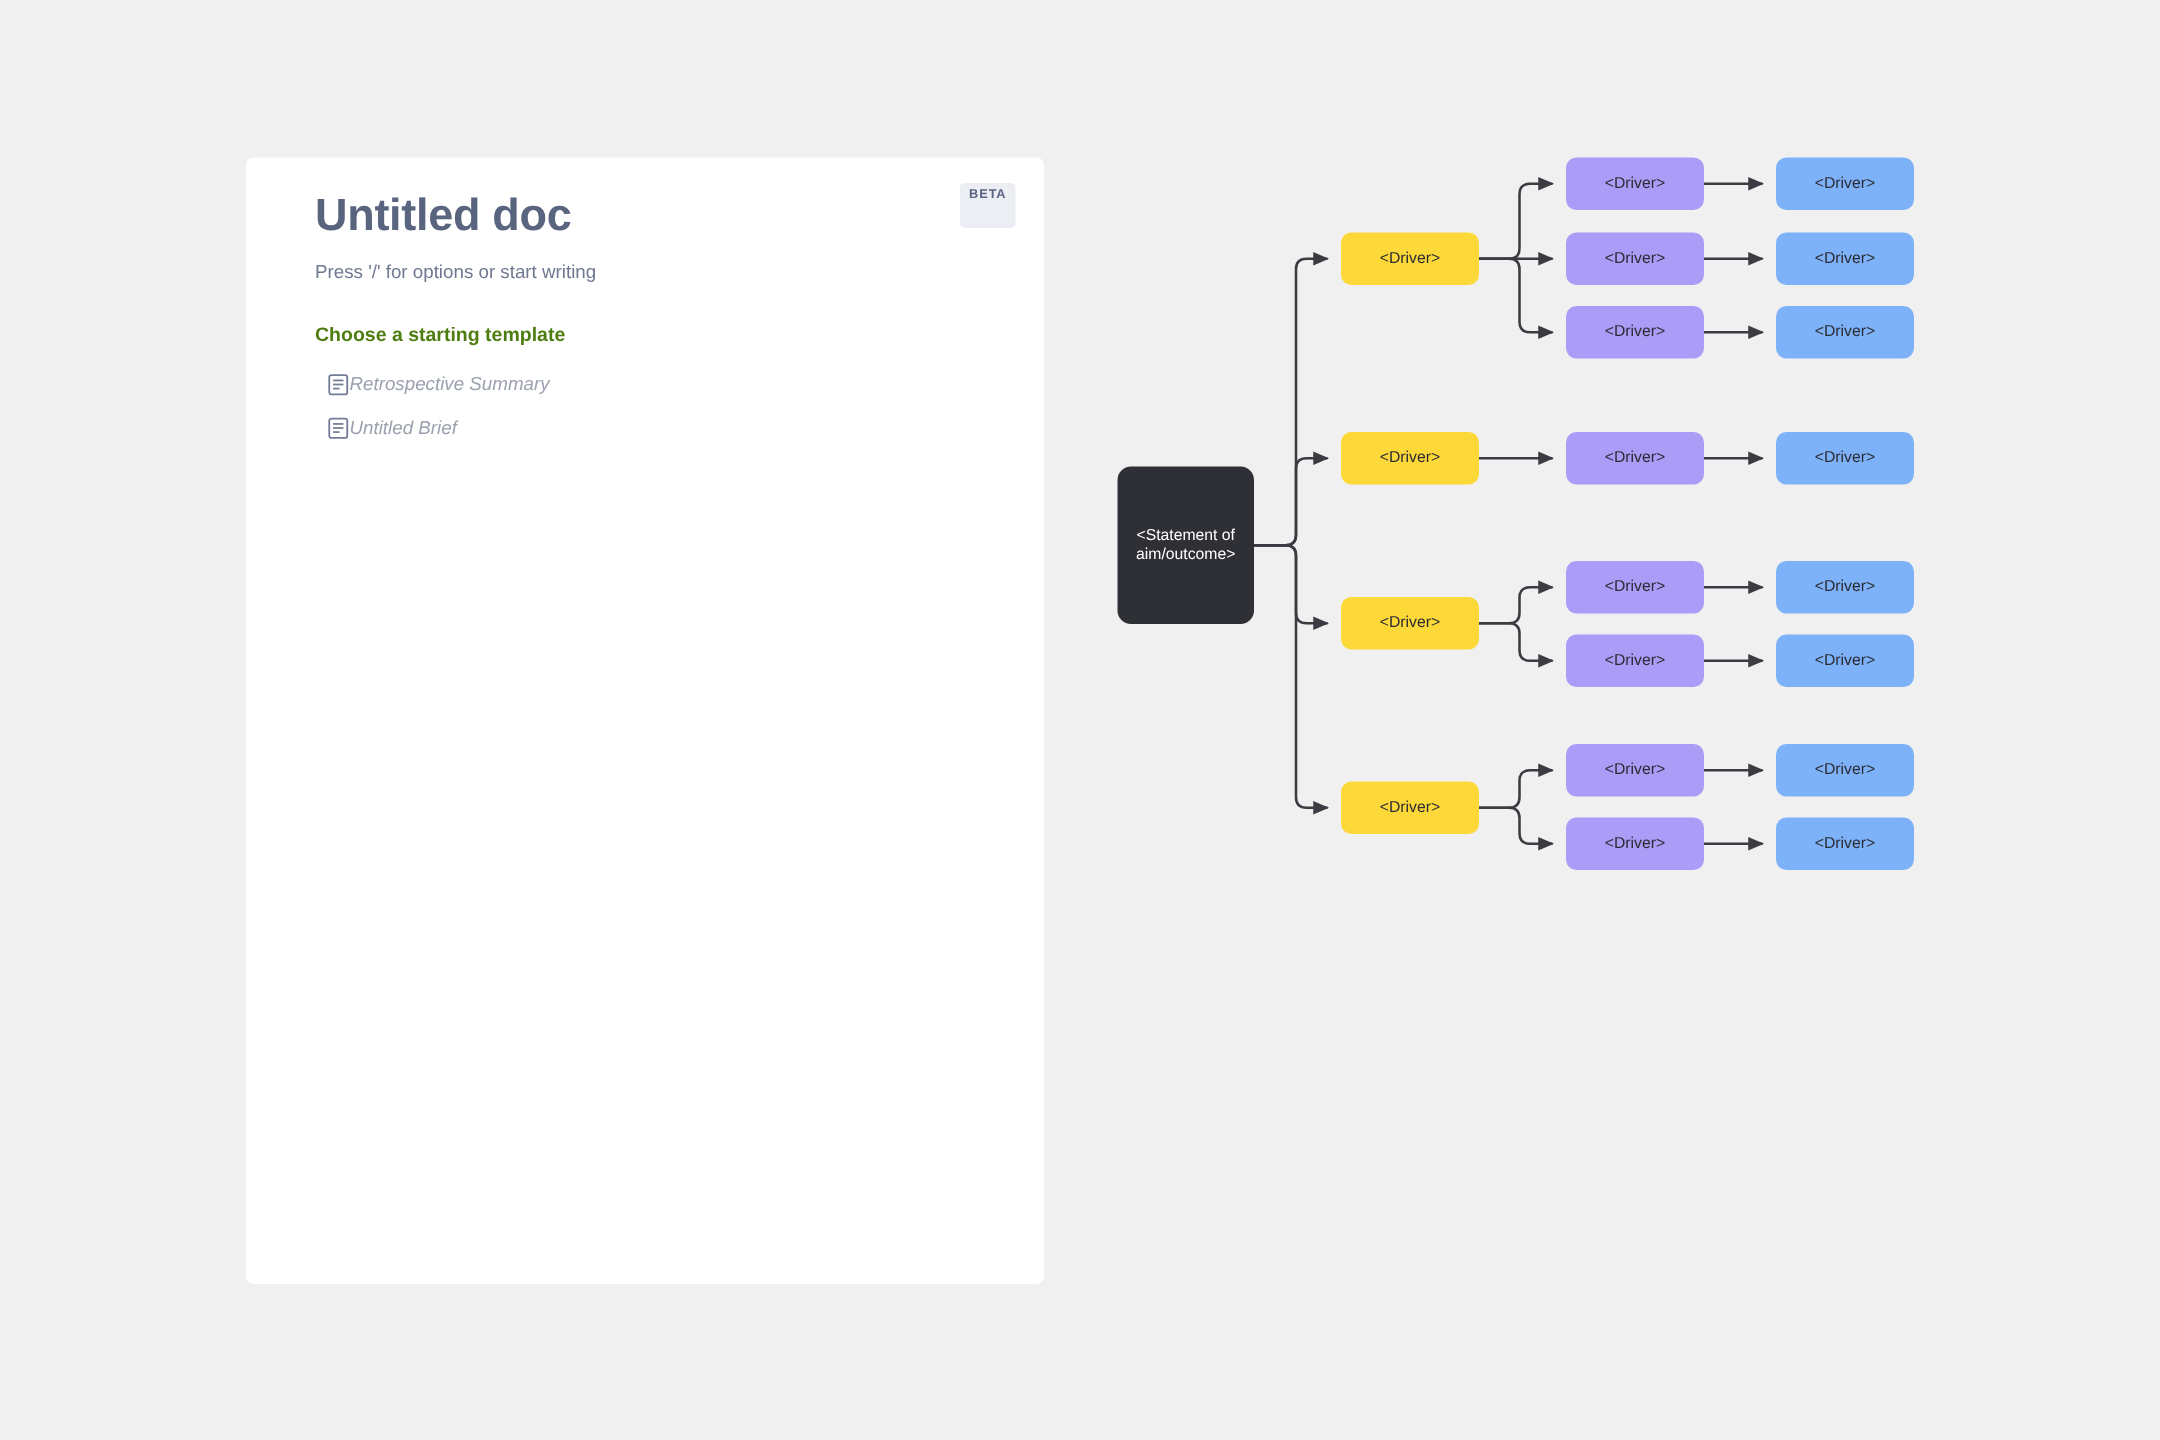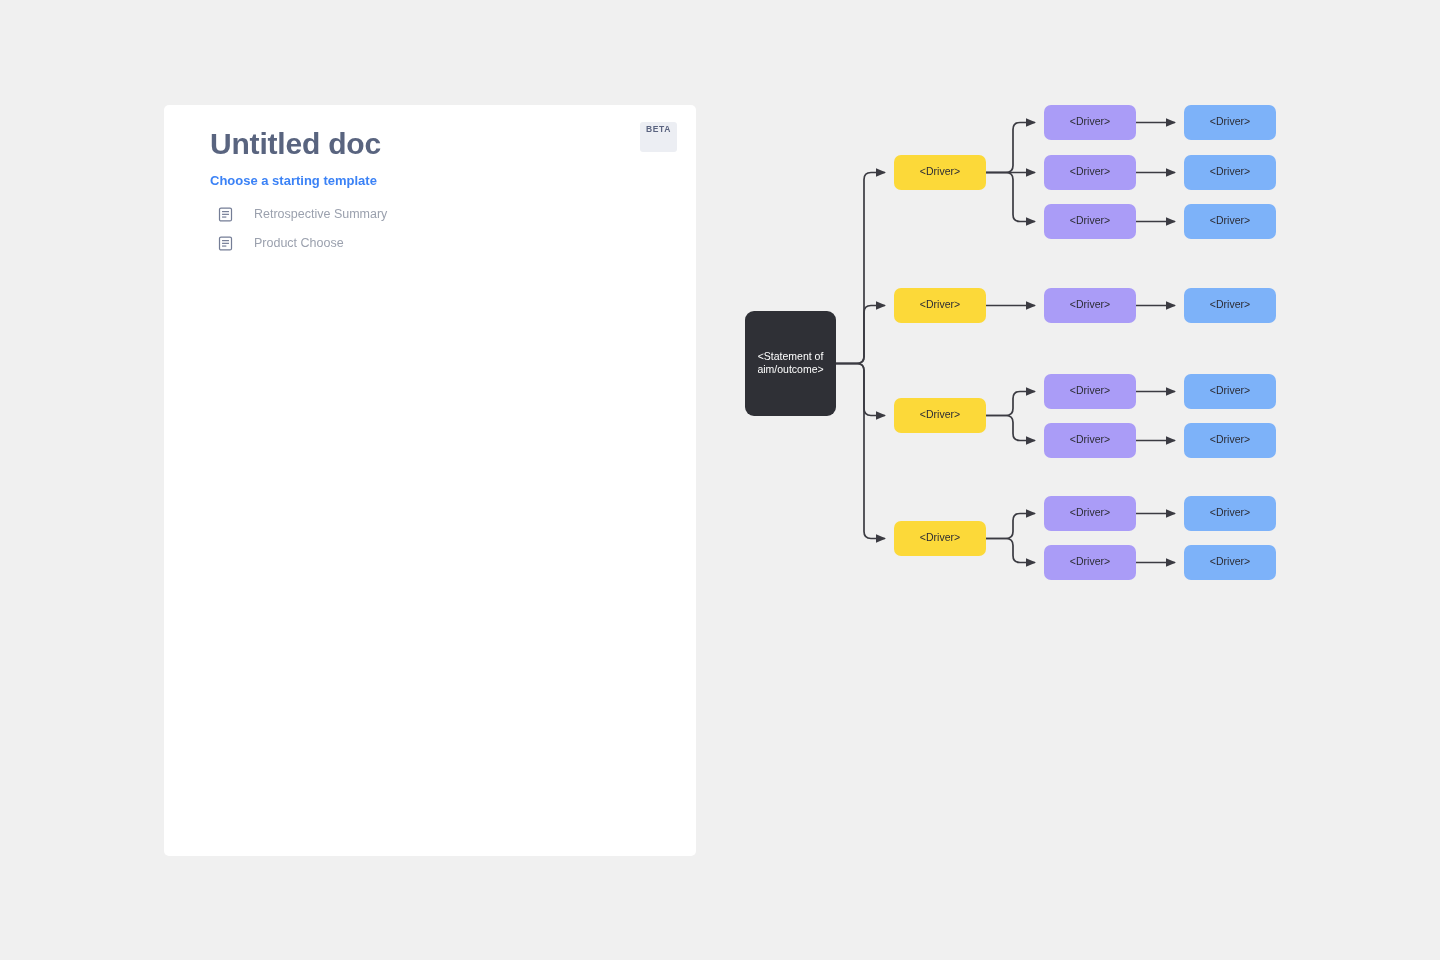--- a/index.html
+++ b/index.html
@@ -61,37 +61,38 @@
   .doc-placeholder {
     font-size: 12.5px;
     color: #6f7891;
     margin: 0 0 26px 0;
     line-height: 1.3;
   }
 
   .tpl-heading {
     font-size: 13px;
     font-weight: bold;
-    color: #3b82f6;
+    color: #4d7c0f;
     margin: 0 0 12px 0;
   }
 
   .tpl-list {
     list-style: none;
     margin: 0;
     padding: 0;
   }
 
   .tpl-item {
     display: flex;
     align-items: center;
-    gap: 21px;
+    gap: 0;
     padding: 7px 0 7px 8px;
     cursor: pointer;
     border-radius: 4px;
+    font-style: italic;
   }
 
   .tpl-icon {
     width: 15px;
     height: 15px;
     flex: 0 0 15px;
     display: block;
   }
 
   .tpl-label {
@@ -133,41 +134,42 @@
 <body>
 
 <div class="doc-card">
 
   <div class="beta-badge">BETA</div>
 
   <div class="doc-body">
 
     <h1 class="doc-title">Untitled doc</h1>
 
+    <p class="doc-placeholder">Press '/' for options or start writing</p>
 
     <div class="tpl-heading">Choose a starting template</div>
 
     <ul class="tpl-list" id="tpl-list">
         <li class="tpl-item">
           <svg class="tpl-icon" viewBox="0 0 16 16">
             <rect x="1.6" y="1.1" width="12.8" height="13.8" rx="1.6" ry="1.6" fill="none" stroke="#747d96" stroke-width="1.3"></rect>
             <rect x="4.3" y="4.3" width="7.4" height="1.25" fill="#747d96"></rect>
             <rect x="4.3" y="7.2" width="7.4" height="1.25" fill="#747d96"></rect>
             <rect x="4.3" y="10.1" width="4.6" height="1.25" fill="#747d96"></rect>
           </svg>
           <span class="tpl-label">Retrospective Summary</span>
         </li>
         <li class="tpl-item">
           <svg class="tpl-icon" viewBox="0 0 16 16">
             <rect x="1.6" y="1.1" width="12.8" height="13.8" rx="1.6" ry="1.6" fill="none" stroke="#747d96" stroke-width="1.3"></rect>
             <rect x="4.3" y="4.3" width="7.4" height="1.25" fill="#747d96"></rect>
             <rect x="4.3" y="7.2" width="7.4" height="1.25" fill="#747d96"></rect>
             <rect x="4.3" y="10.1" width="4.6" height="1.25" fill="#747d96"></rect>
           </svg>
-          <span class="tpl-label">Product Choose</span>
+          <span class="tpl-label">Untitled Brief</span>
         </li>
       </ul>
 
   </div>
 </div>
 
 <svg class="diagram" id="diagram" viewBox="0 0 1440 960" xmlns="http://www.w3.org/2000/svg">
   <defs>
     <marker id="arrow" viewBox="0 0 10 10" refX="9" refY="5" markerWidth="6.2" markerHeight="6.2" orient="auto-start-reverse">
       <path d="M 0 0.8 L 10 5 L 0 9.2 z" fill="#3b3b42"></path>

